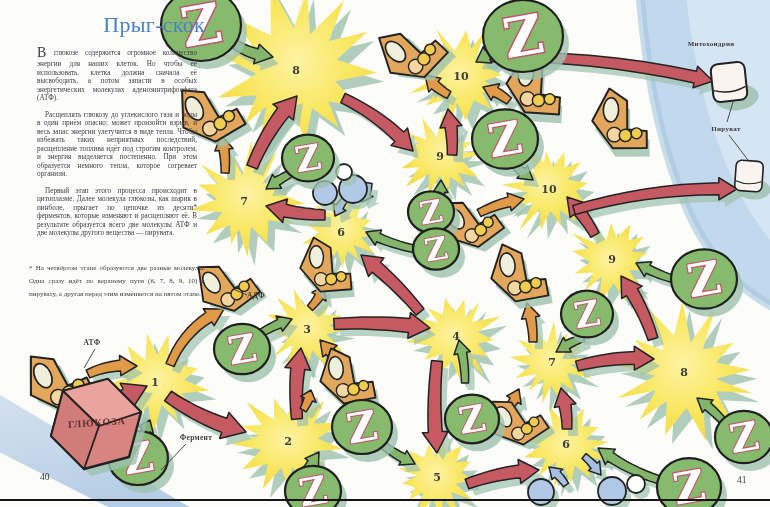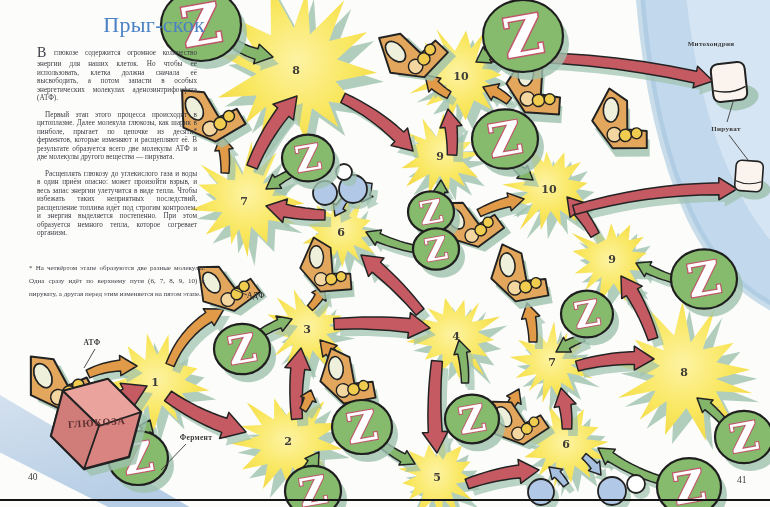--- a/index.html
+++ b/index.html
@@ -6,21 +6,21 @@
   .stage{position:relative;width:770px;height:507px;background:#fcfcfa;overflow:hidden;
          font-family:"Liberation Serif","DejaVu Serif",serif;}
   .stage svg{position:absolute;left:0;top:0;z-index:1;}
   .textcol{position:absolute;left:29px;top:12px;width:176px;z-index:3;}
   .title{font-size:22px;font-weight:normal;color:#4b82c5;margin:0 0 8px 0;letter-spacing:.3px;text-align:right;}
   .body p{font-size:7.2px;line-height:8.5px;text-align:justify;color:#3d3d45;margin:8px;text-indent:8px;}
   .body p.first{text-indent:0;}
   .lead{font-size:14px;line-height:1;vertical-align:-2px;margin-right:1px;}
   .footnote{margin-top:24px;font-size:7px;line-height:13px;text-align:justify;color:#3d3d45;}
   .pageno{position:absolute;font-size:9.5px;color:#3a3a3a;z-index:3;}
-  .pageno.left{left:28px;top:472px;}
+  .pageno.left{left:40px;top:472px;}
   .pageno.right{left:737px;top:475px;}
   .bottomline{position:absolute;left:0;top:499px;width:770px;height:2px;background:#151515;z-index:4;}
 </style>
 </head>
 <body>
 
 <div class="stage">
   <svg id="diagram" width="770" height="507" viewBox="0 0 770 507">
       <defs>
         <radialGradient id="gy" cx="50%" cy="45%" r="62%">
@@ -431,22 +431,22 @@
         <text x="256" y="298" text-anchor="middle" font-size="7.5" font-weight="bold" fill="#3b3b3b" letter-spacing="0.3" font-family="&quot;Liberation Serif&quot;,serif">АДФ</text>
         <text x="711" y="46" text-anchor="middle" font-size="7" font-weight="bold" fill="#3b3b3b" letter-spacing="0.3" font-family="&quot;Liberation Serif&quot;,serif">Митохондрия</text>
         <text x="726" y="131" text-anchor="middle" font-size="7" font-weight="bold" fill="#3b3b3b" letter-spacing="0.3" font-family="&quot;Liberation Serif&quot;,serif">Пируват</text>
       </g>
     </svg>
 
   <div class="textcol">
     <h1 class="title">Прыг-скок</h1>
     <div class="body">
       <p class="first"><span class="lead">В</span> <span>глюкозе содержится огромное количество энергии для наших клеток. Но чтобы её использовать, клетка должна сначала её высвободить, а потом запасти в особых энергетических молекулах аденозинтрифосфата (АТФ).</span></p>
+      <p>Расщеплять глюкозу до углекислого газа и воды в один приём опасно: может произойти взрыв, и весь запас энергии улетучится в виде тепла. Чтобы избежать таких неприятных последствий, расщепление топлива идёт под строгим контролем, и энергия выделяется постепенно. При этом образуется немного тепла, которое согревает организм.</p>
       <p>Первый этап этого процесса происходит в цитоплазме. Далее молекула глюкозы, как шарик в пинболе, прыгает по цепочке из десяти* ферментов, которые изменяют и расщепляют её. В результате образуется всего две молекулы АТФ и две молекулы другого вещества — пирувата.</p>
-      <p>Расщеплять глюкозу до углекислого газа и воды в один приём опасно: может произойти взрыв, и весь запас энергии улетучится в виде тепла. Чтобы избежать таких неприятных последствий, расщепление топлива идёт под строгим контролем, и энергия выделяется постепенно. При этом образуется немного тепла, которое согревает организм.</p>
       <div class="footnote">* На четвёртом этапе образуются две разные молекулы. Одна сразу идёт по верхнему пути (6, 7, 8, 9, 10) к пирувату, а другая перед этим изменяется на пятом этапе.</div>
     </div>
   </div>
 
   <div class="pageno left">40</div>
   <div class="pageno right">41</div>
   <div class="bottomline"></div>
 </div>
 
 </body></html>

